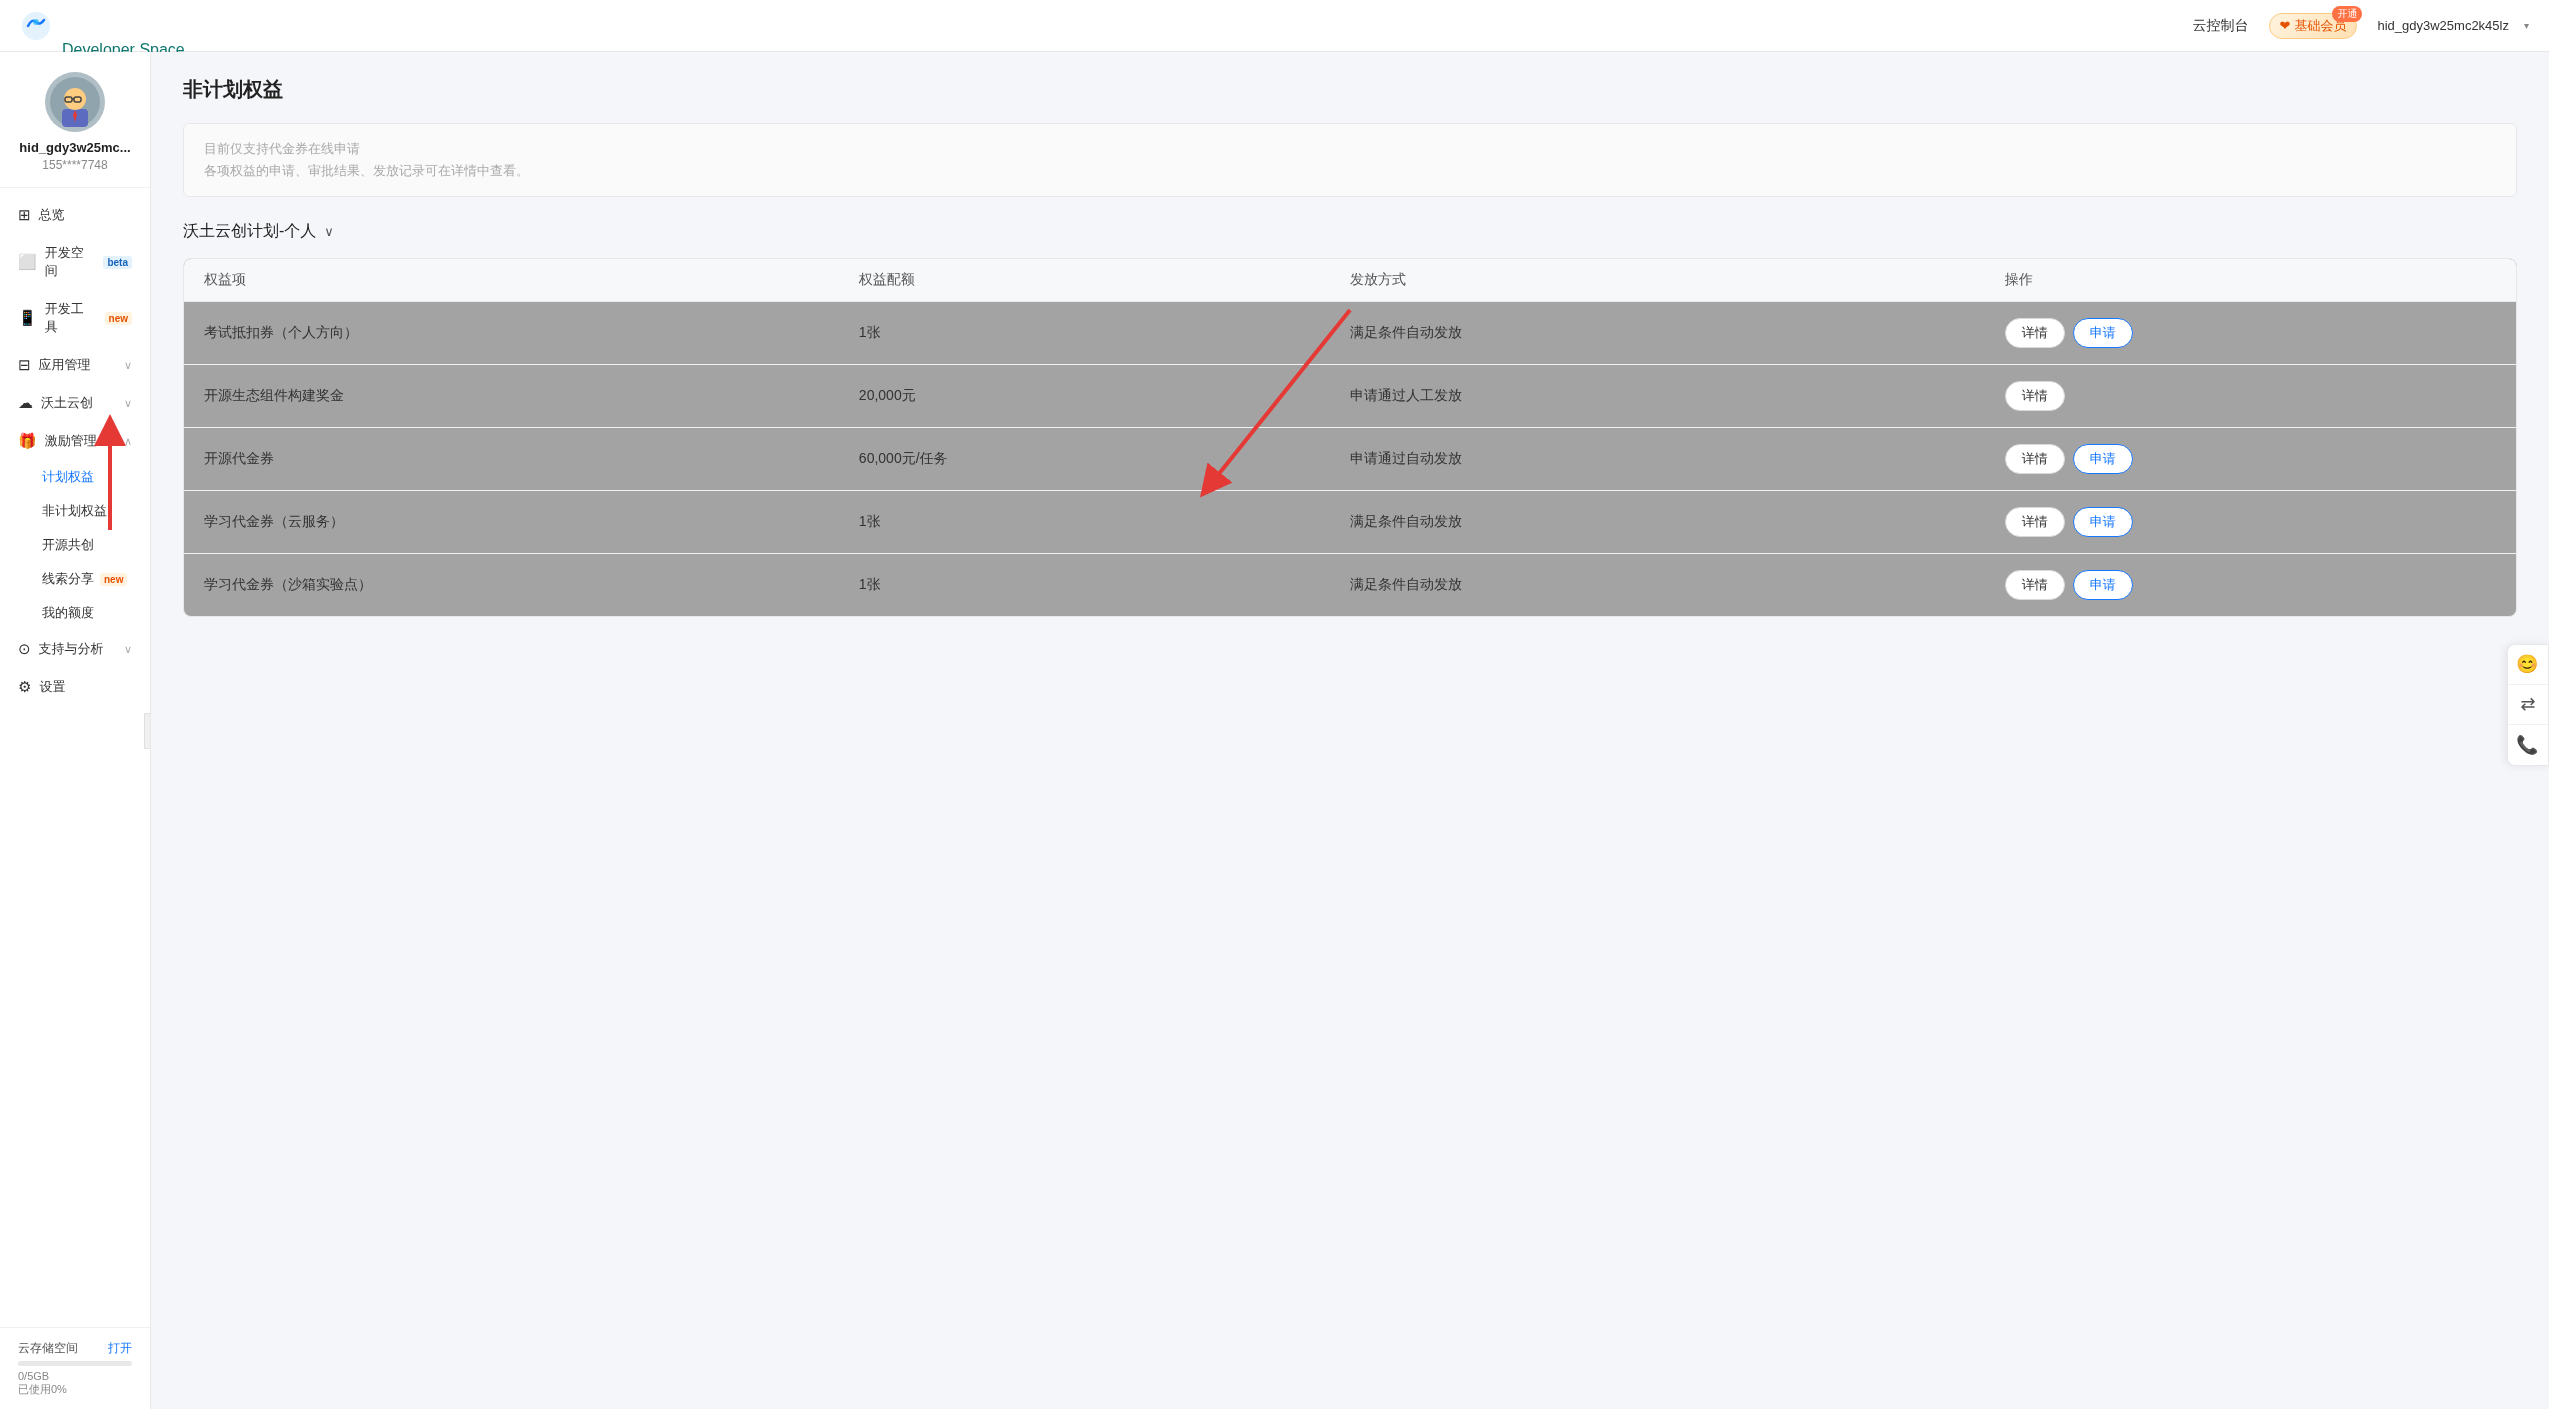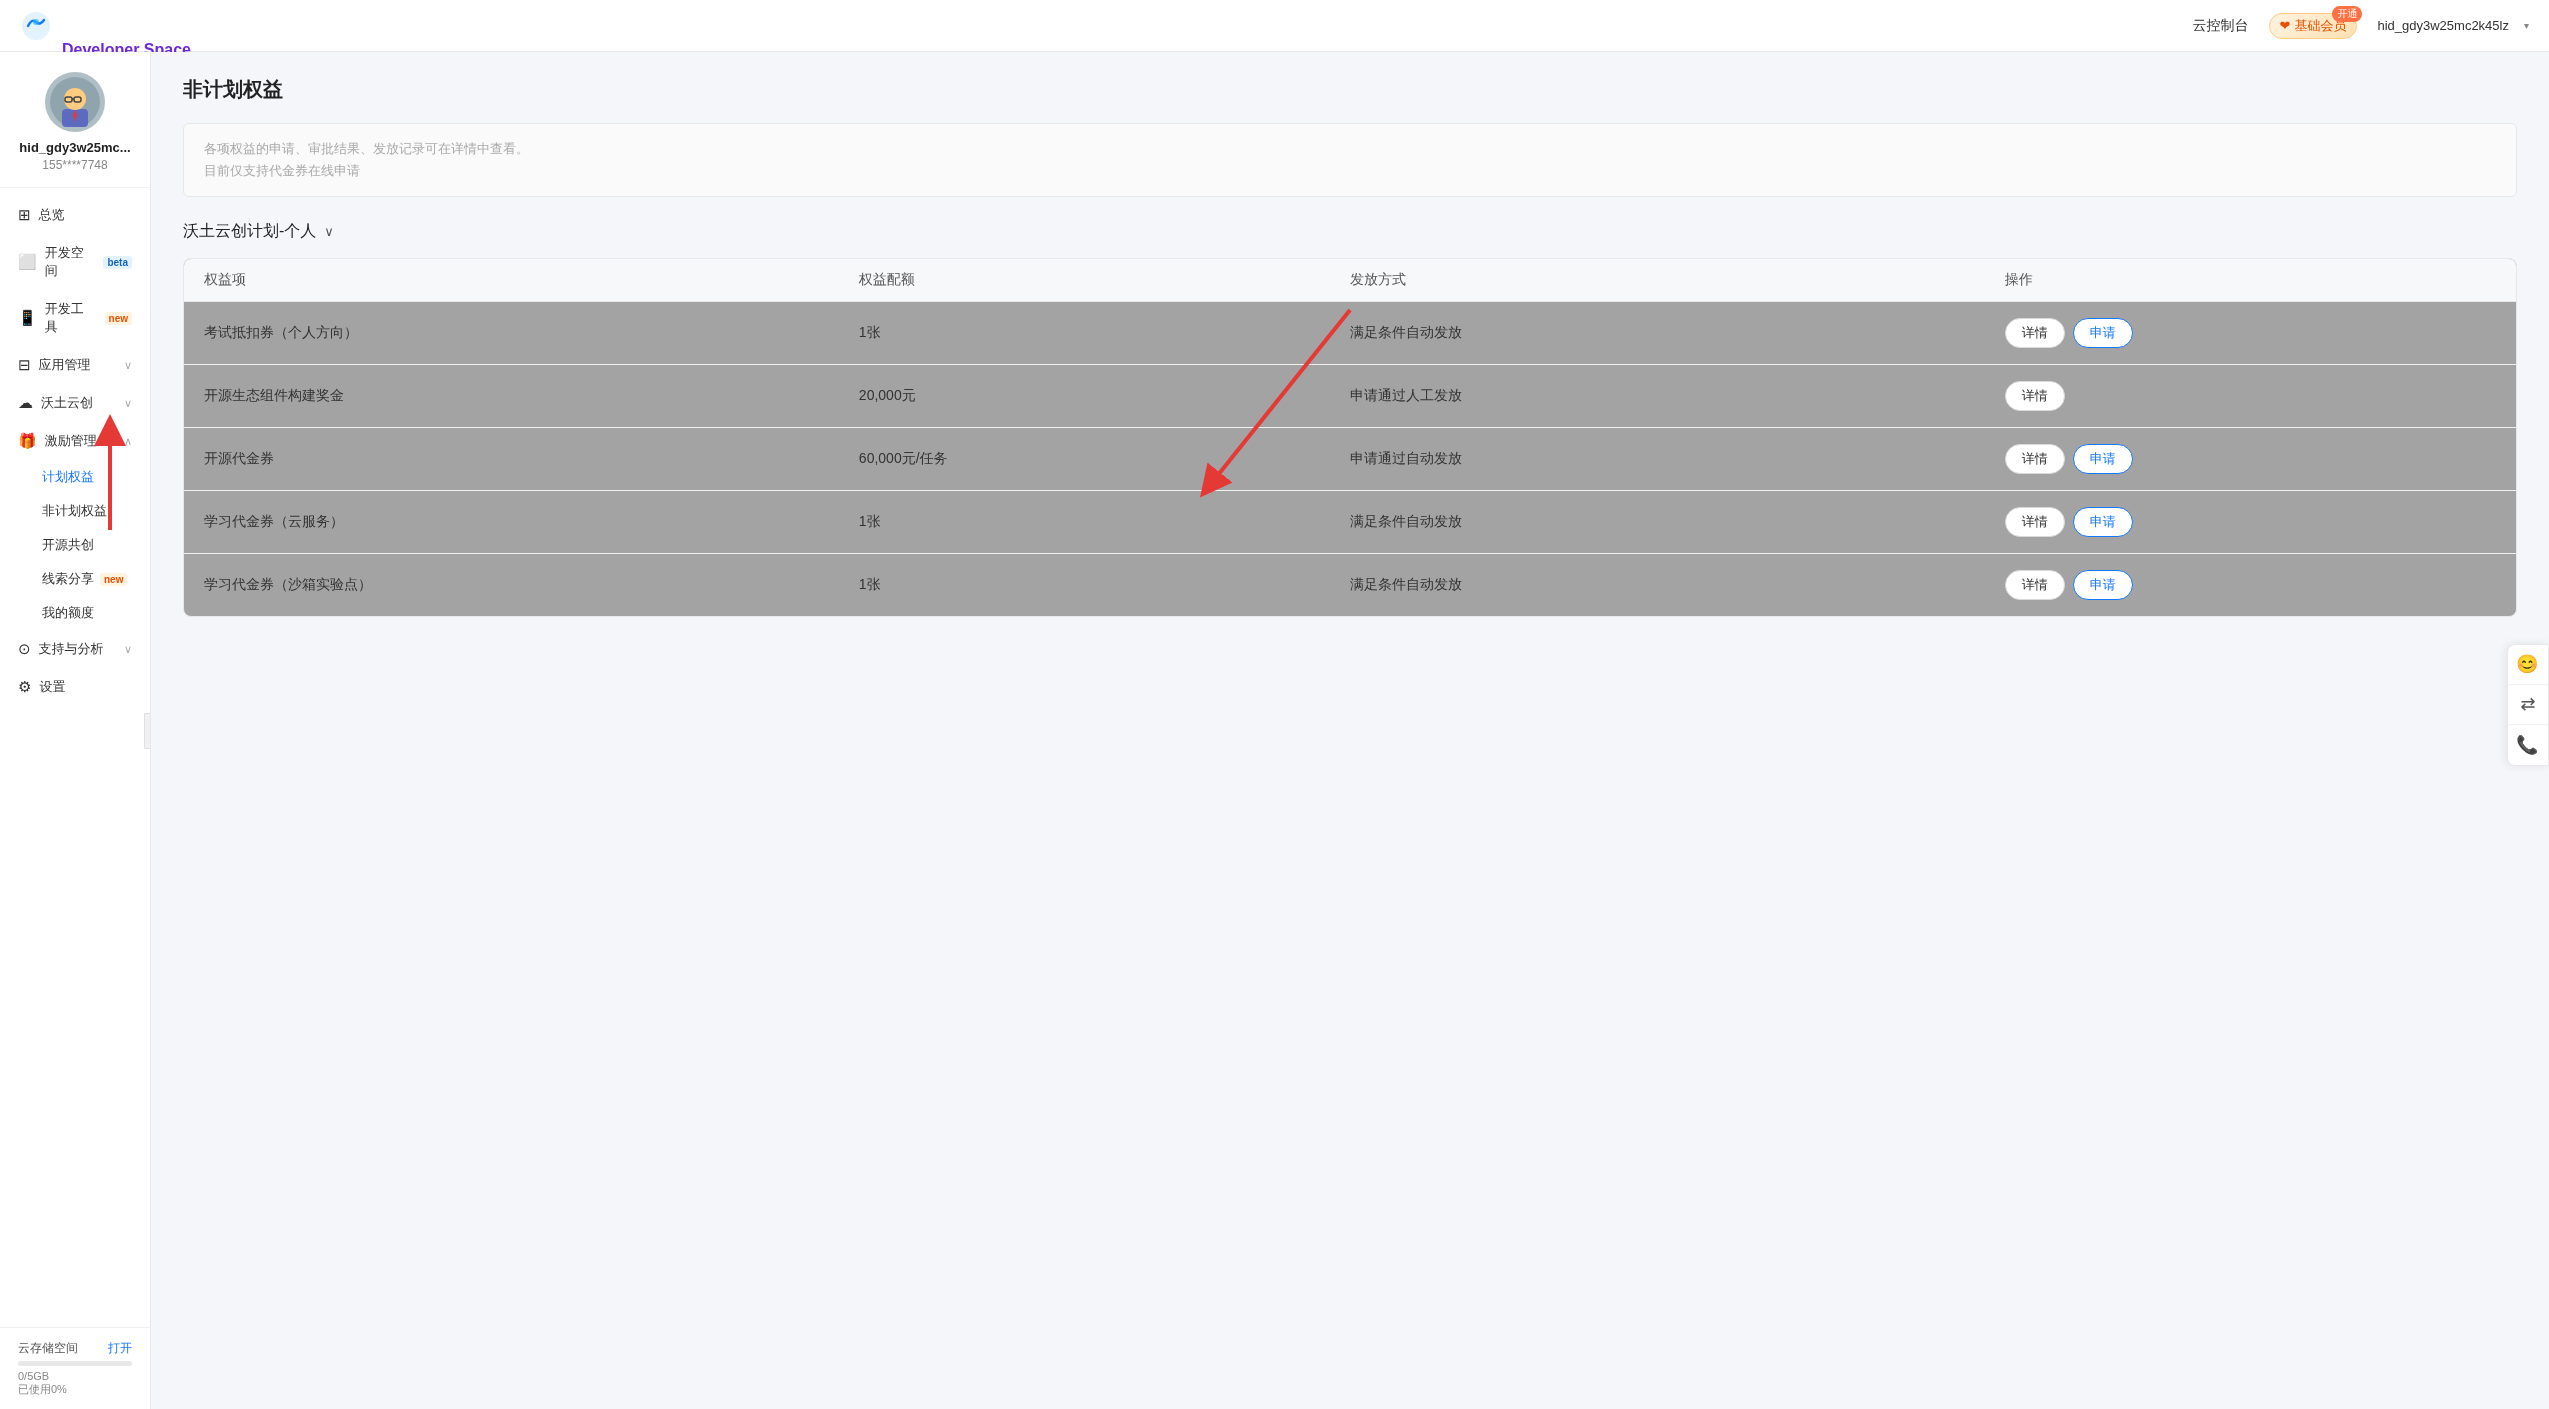--- a/index.html
+++ b/index.html
@@ -7,21 +7,21 @@
 
     
     .topnav {
       display: flex; align-items: center; justify-content: space-between;
       background: #fff; height: 52px; padding: 0 20px;
       border-bottom: 1px solid #e8e8e8; flex-shrink: 0;
       box-shadow: 0 1px 4px rgba(0,0,0,0.06);
     }
     .topnav-left { display: flex; align-items: center; gap: 10px; }
     .logo-icon { width: 32px; height: 32px; }
-    .app-title { font-size: 16px; font-weight: 700; color: #6d28d9; margin-top: 48px; }
+    .app-title { font-size: 16px; font-weight: 400; color: #0f766e; margin-top: 48px; }
     .topnav-right { display: flex; align-items: center; gap: 20px; }
     .nav-link { font-size: 14px; color: #333; cursor: pointer; }
     .membership-badge {
       display: flex; align-items: center; gap: 4px;
       background: linear-gradient(135deg, #fff3e0, #ffe0b2);
       border: 1px solid #ffcc80; border-radius: 16px;
       padding: 3px 10px; font-size: 13px; color: #e65100; cursor: pointer;
       position: relative;
     }
     .membership-badge .upgrade-tag {
@@ -280,22 +280,22 @@
       <div class="storage-size">0/5GB</div>
       <div class="storage-usage">已使用0%</div>
     </div>
   </div>
 
   <div class="main">
 
     <div class="page-title">非计划权益</div>
 
     <div class="notice-box">
+      <div class="notice-line">目前仅支持代金券在线申请</div>
       <div class="notice-line">各项权益的申请、审批结果、发放记录可在详情中查看。</div>
-      <div class="notice-line">目前仅支持代金券在线申请</div>
     </div>
 
     <div class="section-header">
       <span>沃土云创计划-个人</span>
       <span class="dropdown-icon">∨</span>
     </div>
 
     <div class="table-container">
       <div class="table-header">
         <span>权益项</span>

